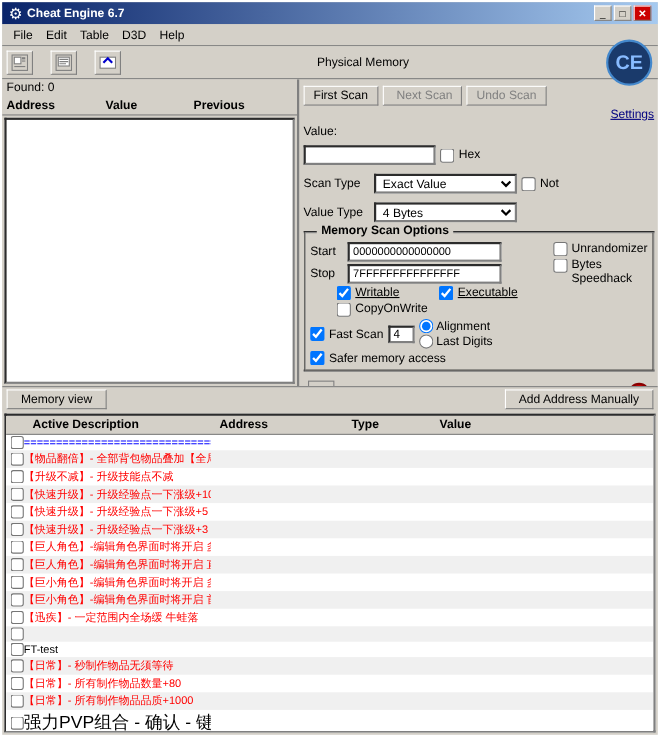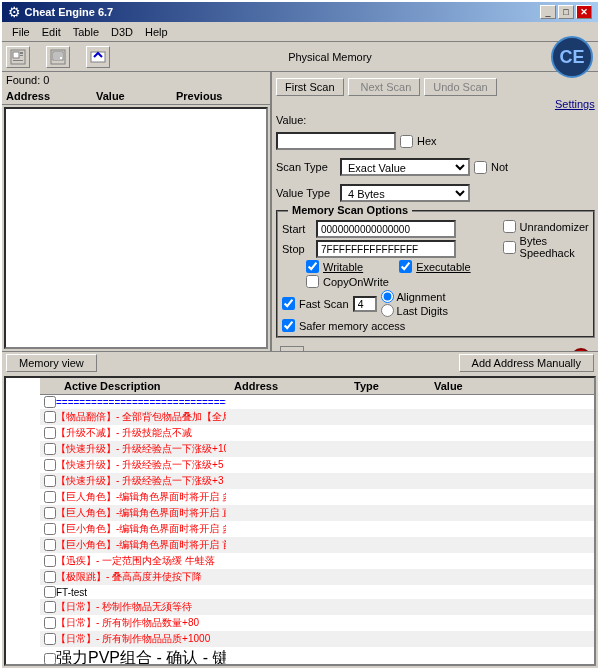--- a/index.html
+++ b/index.html
@@ -178,21 +178,21 @@
     .select-box {
       background: white;
       border: 2px inset #808080;
       padding: 1px 2px;
       font-size: 11px;
       height: 18px;
       cursor: pointer;
     }
     .checkbox-row {
       display: flex;
-      align-items: center;
+      align-items: flex-start;
       gap: 4px;
       margin-left: 24px;
     }
     .checkbox-label {
       font-size: 11px;
     }
     .scan-options {
       background: #d4d0c8;
       border: 2px groove #808080;
       padding: 4px;
@@ -241,21 +241,20 @@
       gap: 2px;
     }
     .bottom-panel {
       height: 290px;
       background: white;
       border: 2px inset #808080;
       margin: 2px;
       overflow: auto;
       display: flex;
       flex-direction: column;
-      padding-left: 34px;
     }
     .bottom-header {
       display: flex;
       background: #d4d0c8;
       border-bottom: 1px solid #808080;
       padding: 2px 4px;
       position: sticky;
       top: 0;
     }
     .bottom-header span {
@@ -617,21 +616,20 @@
           </div>
           <div class="list-item">
             <input type="checkbox" style="width: 12px; height: 12px;">
       <span class="item-desc" style="color:red;font-size:10px;">【迅疾】- 一定范围内全场缓 牛蛙落</span>
       <span class="item-addr"></span>
       <span class="item-type"></span>
       <span class="item-val" style="color:black"></span>
           </div>
           <div class="list-item">
             <input type="checkbox" style="width: 12px; height: 12px;">
-      <span class="item-desc" style="color:red;font-size:10px;">【极限跳】- 叠高高度并使按下降</span>
       <span class="item-addr"></span>
       <span class="item-type"></span>
       <span class="item-val" style="color:black"></span>
           </div>
           <div class="list-item">
             <input type="checkbox" style="width: 12px; height: 12px;">
       <span class="item-desc" style="color:black;font-size:10px;">FT-test</span>
       <span class="item-addr"></span>
       <span class="item-type"></span>
       <span class="item-val" style="color:black"></span>

